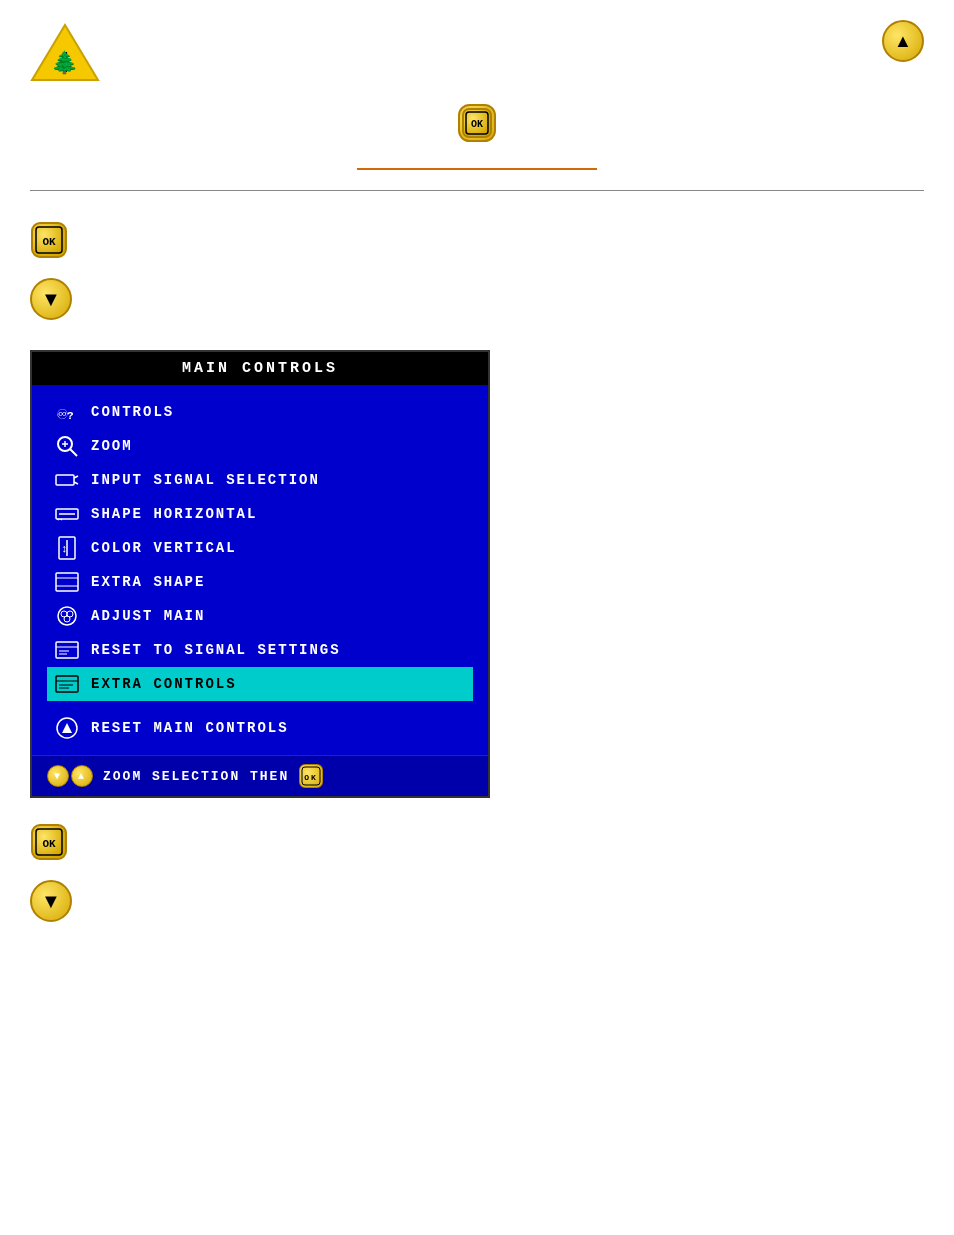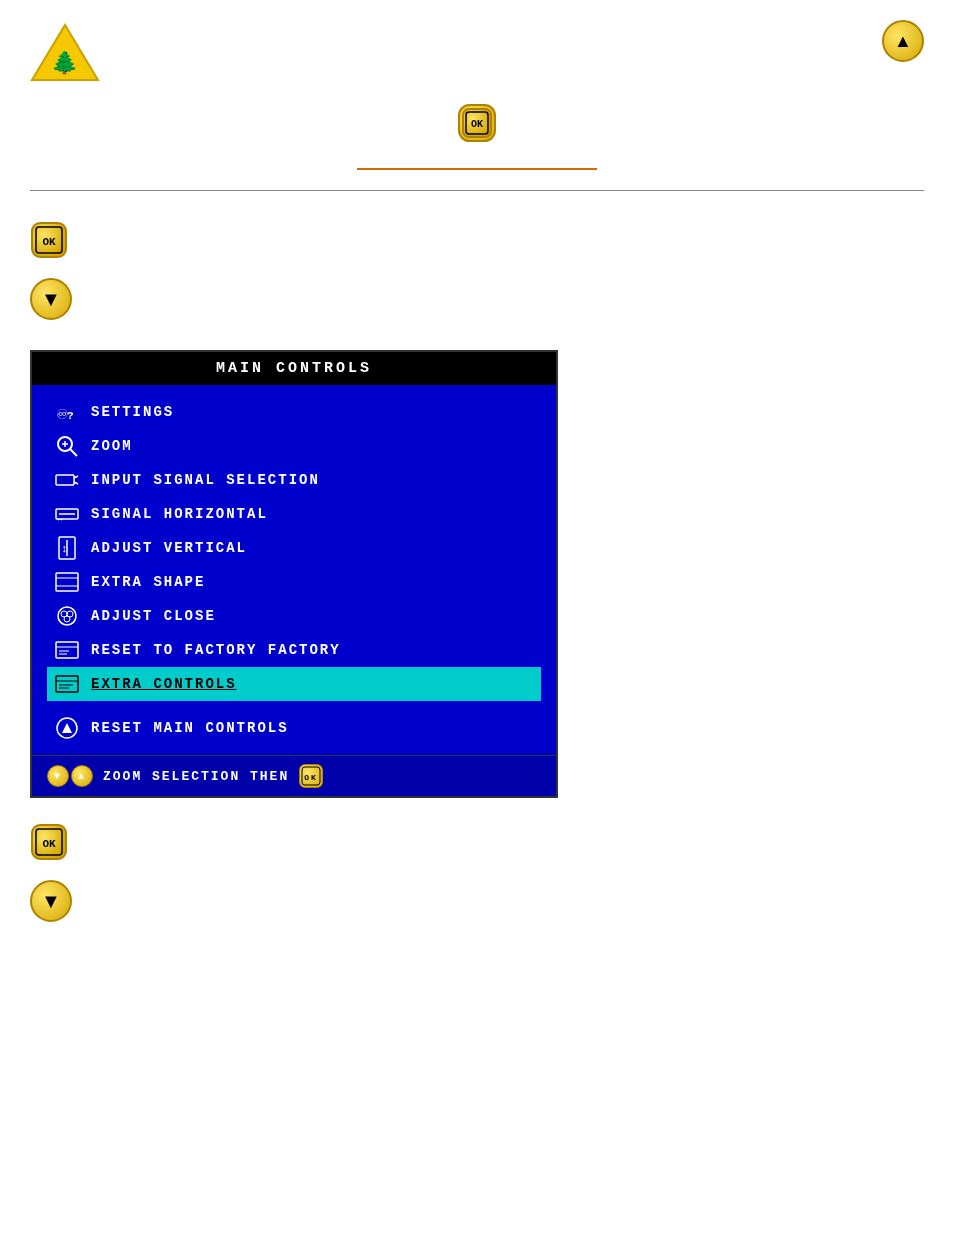--- a/index.html
+++ b/index.html
@@ -54,21 +54,21 @@
 
     .step-row {
       display: flex;
       align-items: center;
       gap: 15px;
     }
 
     
     .osd-container {
       margin: 10px 30px;
-      width: 528px;
+      width: 460px;
       background: #0000cc;
       border: 2px solid #333;
       font-family: 'Courier New', Courier, monospace;
     }
 
     .osd-header {
       background: #000000;
       color: #ffffff;
       text-align: center;
       padding: 8px 0;
@@ -88,21 +88,20 @@
       padding: 5px 8px;
       color: #ffffff;
       font-size: 14px;
       letter-spacing: 2px;
       font-weight: bold;
     }
 
     .osd-item.highlighted {
       background: #00cccc;
       color: #000000;
-      text-decoration: underline;
     }
 
     .osd-icon {
       width: 24px;
       height: 24px;
       display: flex;
       align-items: center;
       justify-content: center;
       flex-shrink: 0;
     }
@@ -252,21 +251,21 @@
 
   <div class="osd-body">
 
     <div class="osd-item">
       <div class="osd-icon">
         <svg width="24" height="24" viewBox="0 0 24 24">
           <text x="2" y="19" font-size="18" fill="white">♾</text>
           <text x="12" y="19" font-size="11" fill="white">?</text>
         </svg>
       </div>
-      <span>SETTINGS</span>
+      <span>CONTROLS</span>
     </div>
 
     <div class="osd-item">
       <div class="osd-icon">
         <svg width="24" height="24" viewBox="0 0 24 24">
           <circle cx="10" cy="10" r="7" fill="none" stroke="white" stroke-width="2"></circle>
           <line x1="15" y1="15" x2="22" y2="22" stroke="white" stroke-width="2"></line>
           <line x1="7" y1="10" x2="13" y2="10" stroke="white" stroke-width="1.5"></line>
           <line x1="10" y1="7" x2="10" y2="13" stroke="white" stroke-width="1.5"></line>
         </svg>
@@ -286,32 +285,32 @@
     </div>
 
     <div class="osd-item">
       <div class="osd-icon">
         <svg width="24" height="24" viewBox="0 0 24 24">
           <rect x="1" y="7" width="22" height="10" rx="1" fill="none" stroke="white" stroke-width="1.5"></rect>
           <line x1="4" y1="12" x2="20" y2="12" stroke="white" stroke-width="1.5"></line>
           <text x="2" y="19" font-size="9" fill="white">↔</text>
         </svg>
       </div>
-      <span>SIGNAL  HORIZONTAL</span>
+      <span>SHAPE  HORIZONTAL</span>
     </div>
 
     <div class="osd-item">
       <div class="osd-icon">
         <svg width="24" height="24" viewBox="0 0 24 24">
           <rect x="4" y="1" width="16" height="22" rx="1" fill="none" stroke="white" stroke-width="1.5"></rect>
           <line x1="12" y1="4" x2="12" y2="20" stroke="white" stroke-width="1.5"></line>
           <text x="6" y="16" font-size="11" fill="white">↕</text>
         </svg>
       </div>
-      <span>ADJUST  VERTICAL</span>
+      <span>COLOR  VERTICAL</span>
     </div>
 
     <div class="osd-item">
       <div class="osd-icon">
         <svg width="24" height="24" viewBox="0 0 24 24">
           <rect x="1" y="3" width="22" height="18" rx="1" fill="none" stroke="white" stroke-width="1.5"></rect>
           <line x1="1" y1="8" x2="23" y2="8" stroke="white" stroke-width="1"></line>
           <line x1="1" y1="16" x2="23" y2="16" stroke="white" stroke-width="1"></line>
         </svg>
       </div>
@@ -320,33 +319,33 @@
 
     <div class="osd-item">
       <div class="osd-icon">
         <svg width="24" height="24" viewBox="0 0 24 24">
           <circle cx="12" cy="12" r="9" fill="none" stroke="white" stroke-width="1.5"></circle>
           <circle cx="9" cy="10" r="3" fill="none" stroke="white" stroke-width="1"></circle>
           <circle cx="15" cy="10" r="3" fill="none" stroke="white" stroke-width="1"></circle>
           <circle cx="12" cy="15" r="3" fill="none" stroke="white" stroke-width="1"></circle>
         </svg>
       </div>
-      <span>ADJUST  CLOSE</span>
+      <span>ADJUST  MAIN</span>
     </div>
 
     <div class="osd-item">
       <div class="osd-icon">
         <svg width="24" height="24" viewBox="0 0 24 24">
           <rect x="1" y="4" width="22" height="16" rx="1" fill="none" stroke="white" stroke-width="1.5"></rect>
           <line x1="1" y1="9" x2="23" y2="9" stroke="white" stroke-width="1"></line>
           <line x1="4" y1="13" x2="14" y2="13" stroke="white" stroke-width="1"></line>
           <line x1="4" y1="16" x2="12" y2="16" stroke="white" stroke-width="1"></line>
         </svg>
       </div>
-      <span>RESET  TO  FACTORY  FACTORY</span>
+      <span>RESET  TO  SIGNAL  SETTINGS</span>
     </div>
 
     <div class="osd-item highlighted">
       <div class="osd-icon">
         <svg width="24" height="24" viewBox="0 0 24 24">
           <rect x="1" y="4" width="22" height="16" rx="1" fill="none" stroke="#000" stroke-width="1.5"></rect>
           <line x1="1" y1="9" x2="23" y2="9" stroke="#000" stroke-width="1"></line>
           <line x1="4" y1="13" x2="18" y2="13" stroke="#000" stroke-width="1"></line>
           <line x1="4" y1="16" x2="14" y2="16" stroke="#000" stroke-width="1"></line>
         </svg>

